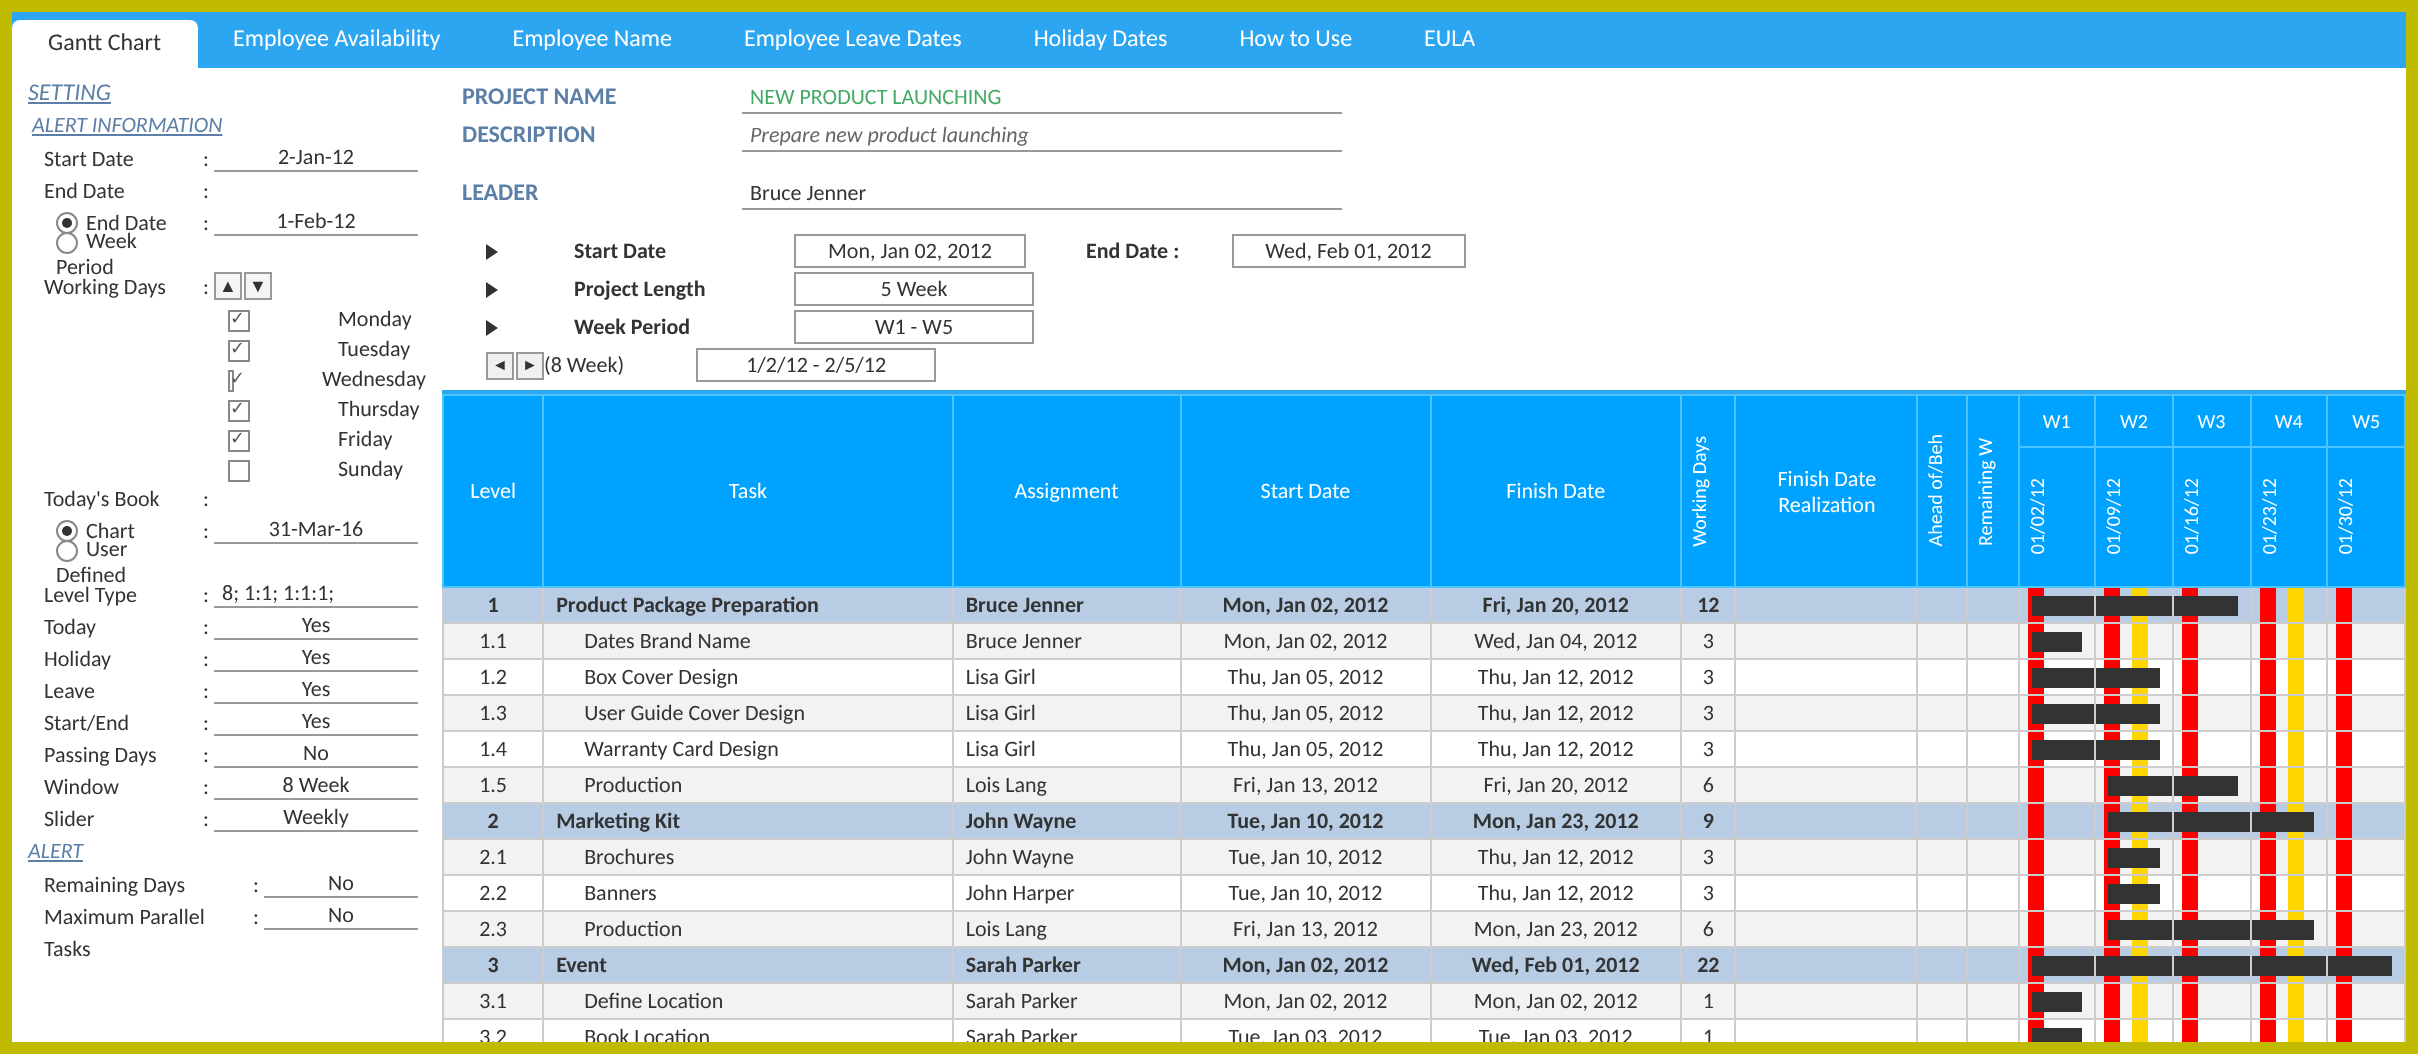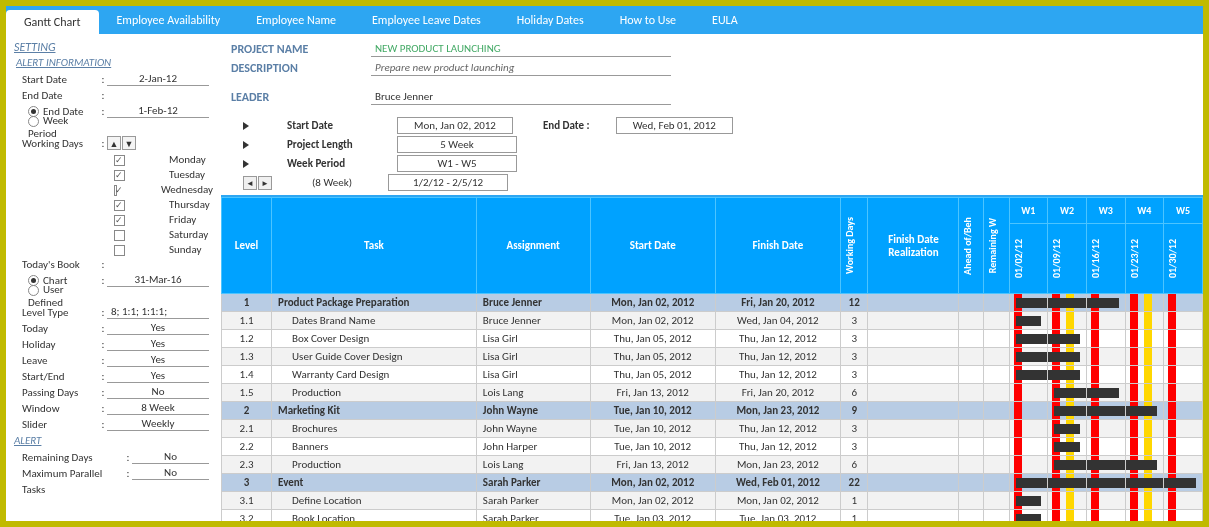--- a/index.html
+++ b/index.html
@@ -28,21 +28,21 @@
 .info-lbl { width:140px; color:#5B7FA6; font-weight:bold; font-size:12px; }
 .info-lbl2 { width:140px; color:#333; font-weight:bold; font-size:11px; padding-left:30px; }
 .info-val { width:300px; border-bottom:1px solid #999; padding:1px 4px; font-style:italic; color:#666; }
 .info-box { display:inline-block; border:1px solid #999; padding:1px 16px; text-align:center; margin-right:10px; }
 .info-end { display:inline-flex; align-items:center; margin-left:20px; }
 .tri { display:inline-block; width:0; height:0; border-top:4px solid transparent; border-bottom:4px solid transparent; border-left:6px solid #333; margin-right:8px; margin-left:12px; }
 .lr-btns { display:inline-flex; gap:1px; margin-left:12px; }
 .lr-btns span { width:14px; height:14px; border:1px solid #999; background:#f0f0f0; font-size:8px; display:flex; align-items:center; justify-content:center; }
 .grid-wrap { flex:1; overflow:auto; border-top:2px solid #2DA6F2; }
 .grid { border-collapse:collapse; width:100%; font-size:11px; }
-.grid th { background:#00A2FF; color:#fff; padding:6px 4px; border:1px solid #4CC4FF; font-weight:bold; font-size:11px; }
+.grid th { background:#00A2FF; color:#fff; padding:6px 4px; border:1px solid #4CC4FF; font-weight:normal; font-size:11px; }
 .grid th.rot { height:70px; width:22px; padding:2px; }
 .grid th.rot span { writing-mode:vertical-rl; transform:rotate(180deg); display:block; font-size:10px; white-space:nowrap; }
 .grid th.wk { width:34px; font-size:10px; }
 .grid th.date { background:#00A2FF; }
 .grid td { border:1px solid #ccc; padding:2px 6px; height:18px; white-space:nowrap; }
 .grid tr.sum td { background:#B8CCE4; font-weight:bold; }
 .grid tr.od td { background:#fff; }
 .grid tr.ev td { background:#F2F2F2; }
 .grid td.center { text-align:center; }
 .gc { width:34px; padding:0!important; position:relative; }
@@ -114,24 +114,20 @@
           <div class="wd-row">
             <span class="check sel"></span>
             <span>Thursday</span>
           </div>
           <div class="wd-row">
             <span class="check sel"></span>
             <span>Friday</span>
           </div>
           <div class="wd-row">
             <span class="check "></span>
-            <span>Saturday</span>
-          </div>
-          <div class="wd-row">
-            <span class="check "></span>
             <span>Sunday</span>
           </div>
         </div>
 
       <div class="row">
           <span class="lbl">Today's Book</span>
           <span class="sep">:</span>
           <span class="val" style="border:none"></span>
         </div>
       <div class="row">
@@ -234,21 +230,21 @@
         <div class="info-row">
             <span class="tri"></span>
             <span class="info-lbl2">Week Period</span>
             <span class="info-box" style="width:120px">W1 - W5</span>
           </div>
         <div class="info-row">
             <span class="lr-btns">
               <span>◄</span>
               <span>►</span>
             </span>
-            <span style="margin-left:40px">(8 Week)</span>
+            <span style="">(8 Week)</span>
             <span class="info-box" style="width:120px;margin-left:36px">1/2/12 - 2/5/12</span>
           </div>
       </div>
 
       <div class="grid-wrap">
         <table class="grid">
           <thead>
             <tr>
               <th rowspan="2" style="width:44px">Level</th>
               <th rowspan="2" style="width:180px">Task</th>

